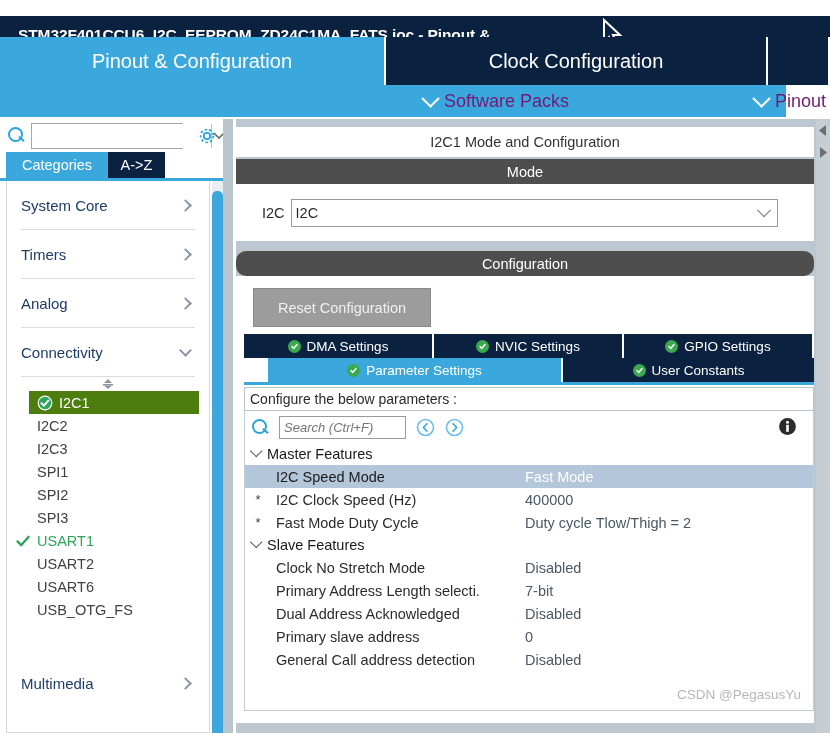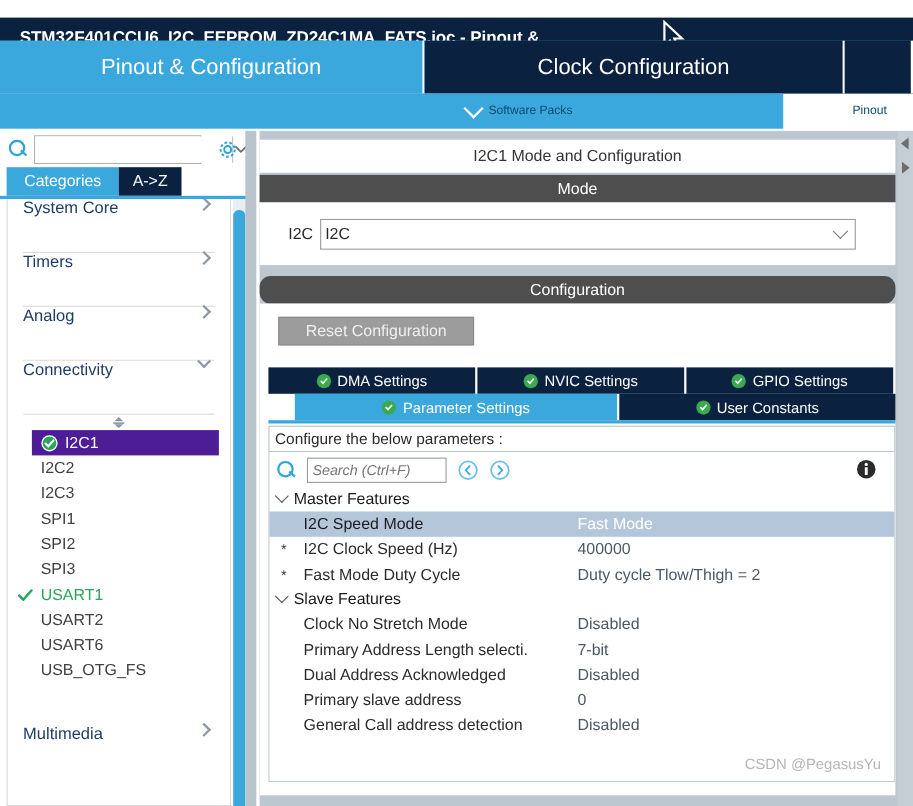--- a/index.html
+++ b/index.html
@@ -43,23 +43,23 @@
     border-right: 2px solid #ffffff;
   }
   .tab.active { background: #3ba8dd; }
   .tab.inactive { background: #0a2240; }
   .tab-pinout { width: 386px; }
   .tab-clock  { width: 382px; }
   .tab-rest   { flex: 1; }
 
   
   .subbar {
-    position: absolute; left: 0; top: 85px; width: 712px; height: 32px;
+    position: absolute; left: 0; top: 85px; width: 786px; height: 32px;
     background: #3ba8dd;
-    color: #0c4a6e; font-size: 11px;
+    color: #701a75; font-size: 18px;
   }
   .subbar-item {
     position: absolute; top: 0; height: 32px;
     display: flex; align-items: center; gap: 7px;
   }
   .subbar-packs { left: 424px; }
   .subbar-pinout { left: 755px; }
   .chev {
     display: inline-block; width: 13px; height: 13px;
     border-right: 2.6px solid #ffffff; border-bottom: 2.6px solid #ffffff;
@@ -119,21 +119,21 @@
     background: #3ba8dd;
   }
 
   .cat-list {
     position: absolute; left: 6px; top: 62px; width: 204px; height: 552px;
     background: #ffffff; border: 1px solid #d8d8d8; border-top: none;
     overflow: hidden;
   }
   .cat-item {
     position: relative; height: 49px; margin: 0 14px;
-    display: flex; align-items: flex-start; justify-content: space-between;
+    display: flex; align-items: center; justify-content: space-between;
     border-bottom: 1px solid #dcdcdc;
     color: #1d3c66; font-size: 15px;
   }
   .cat-item .arrow-right {
     width: 9px; height: 9px; border-top: 2px solid #8b97a6; border-right: 2px solid #8b97a6;
     transform: rotate(45deg); margin-right: 5px;
   }
   .cat-item .arrow-down {
     width: 9px; height: 9px; border-right: 2px solid #8b97a6; border-bottom: 2px solid #8b97a6;
     transform: rotate(45deg); margin-right: 5px; margin-top: -4px;
@@ -143,21 +143,21 @@
     height: 14px; display: flex; align-items: center; justify-content: center;
   }
   .splitter-dot svg { display: block; }
 
   .periph-list { padding: 0; }
   .periph {
     height: 23px; display: flex; align-items: center;
     padding-left: 30px; font-size: 14.5px; color: #404040;
     position: relative;
   }
-  .periph.selected { background: #4c1d95; color: #ffffff; margin: 0 10px 0 22px; padding-left: 30px; }
+  .periph.selected { background: #4d7c0f; color: #ffffff; margin: 0 10px 0 22px; padding-left: 30px; }
   .periph.green { color: #2aa55a; }
   .periph .badge {
     position: absolute; left: 8px; top: 50%; transform: translateY(-50%);
     width: 16px; height: 16px;
   }
   .periph.selected .badge { left: 8px; }
   .periph .tick { position: absolute; left: 8px; top: 50%; transform: translateY(-50%); }
 
   .sb-scroll-track {
     position: absolute; left: 212px; top: 62px; width: 11px; height: 552px;
@@ -208,21 +208,21 @@
     width: 10px; height: 10px;
     border-right: 1.8px solid #7a7a7a; border-bottom: 1.8px solid #7a7a7a;
     transform: rotate(45deg) translate(-2px,-2px);
   }
 
   .config-body {
     position: absolute; left: 0; top: 157px; width: 578px; height: 447px;
     background: #ffffff;
   }
   .reset-btn {
-    position: absolute; left: 17px; top: 12px; width: 178px; height: 26px;
+    position: absolute; left: 17px; top: 12px; width: 178px; height: 39px;
     background: #9c9c9c; color: #f0f0f0; border: 1px solid #8a8a8a;
     display: flex; align-items: center; justify-content: center;
     font-size: 14.5px;
   }
   .settings-tabs-row1 {
     position: absolute; left: 8px; top: 58px; width: 570px; height: 24px;
     display: flex; gap: 2px;
   }
   .settings-tabs-row2 {
     position: absolute; left: 8px; top: 82px; width: 570px; height: 24px;

